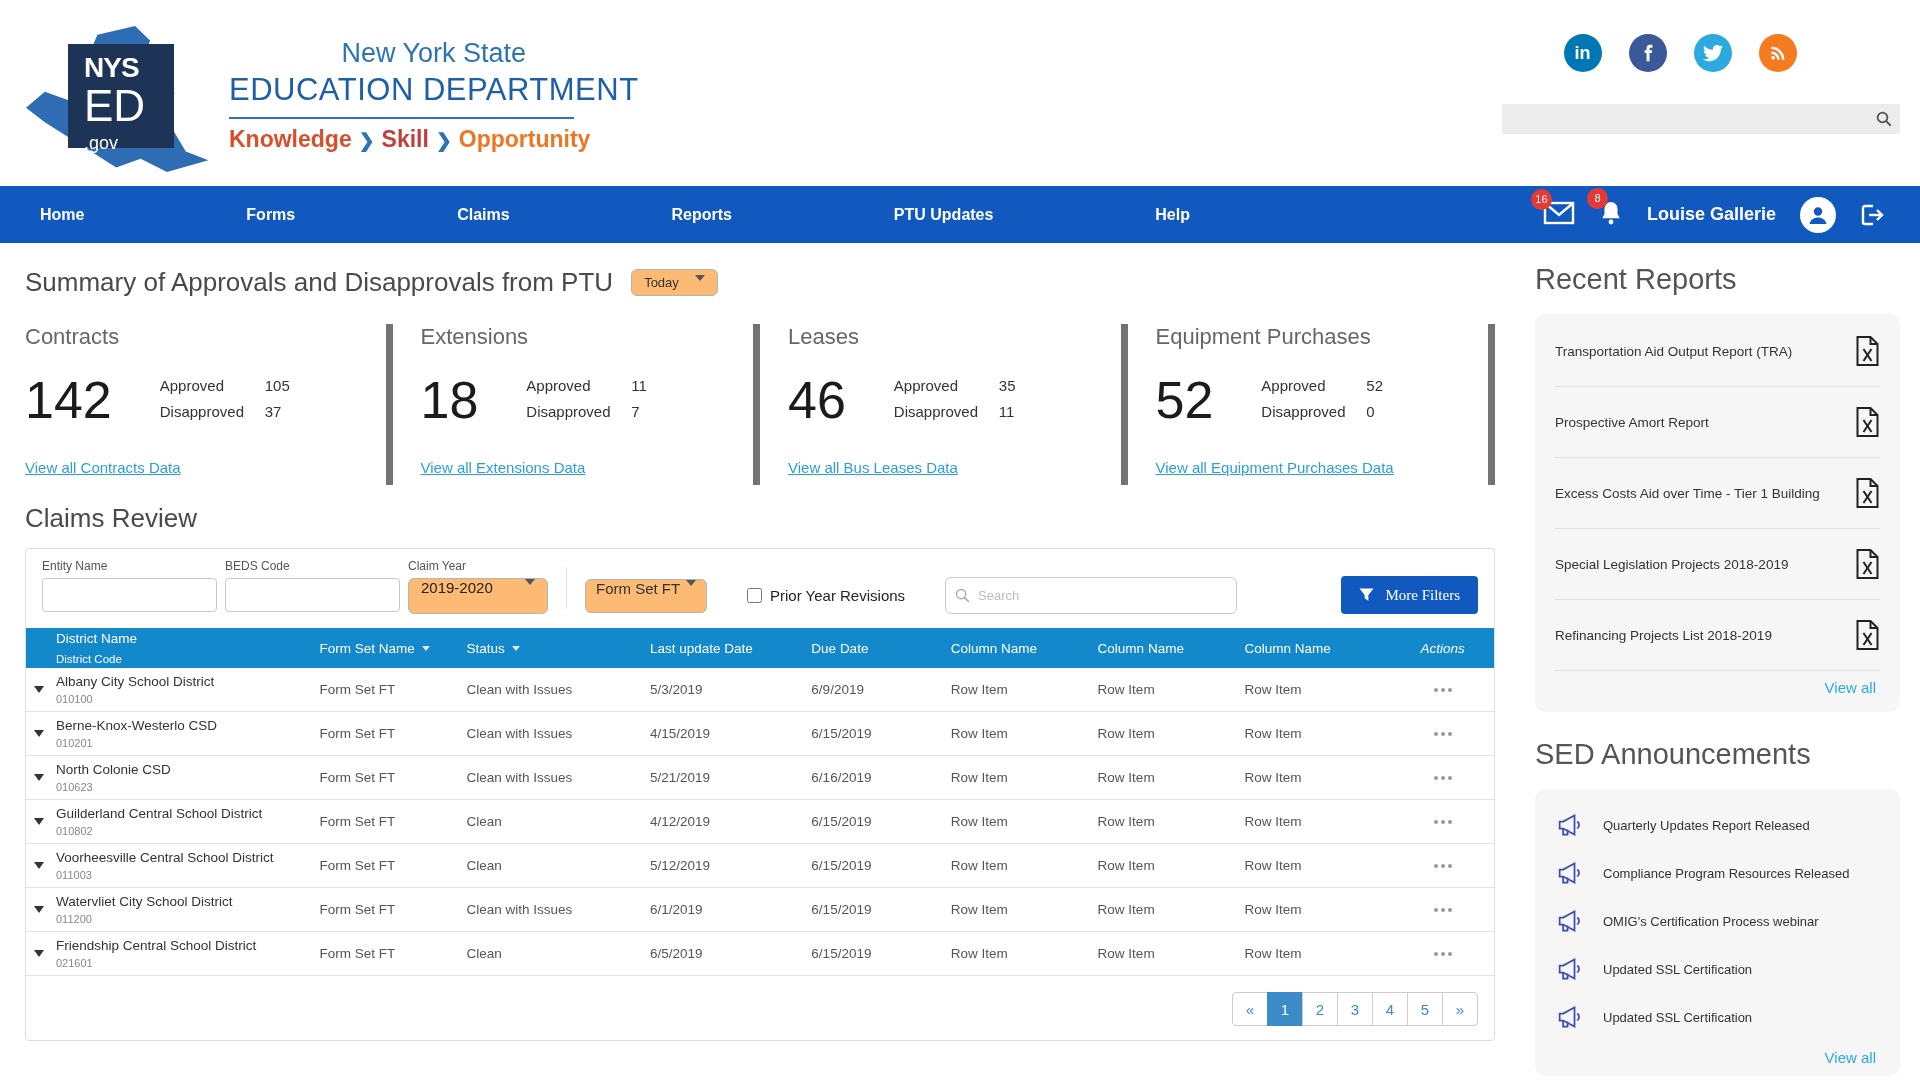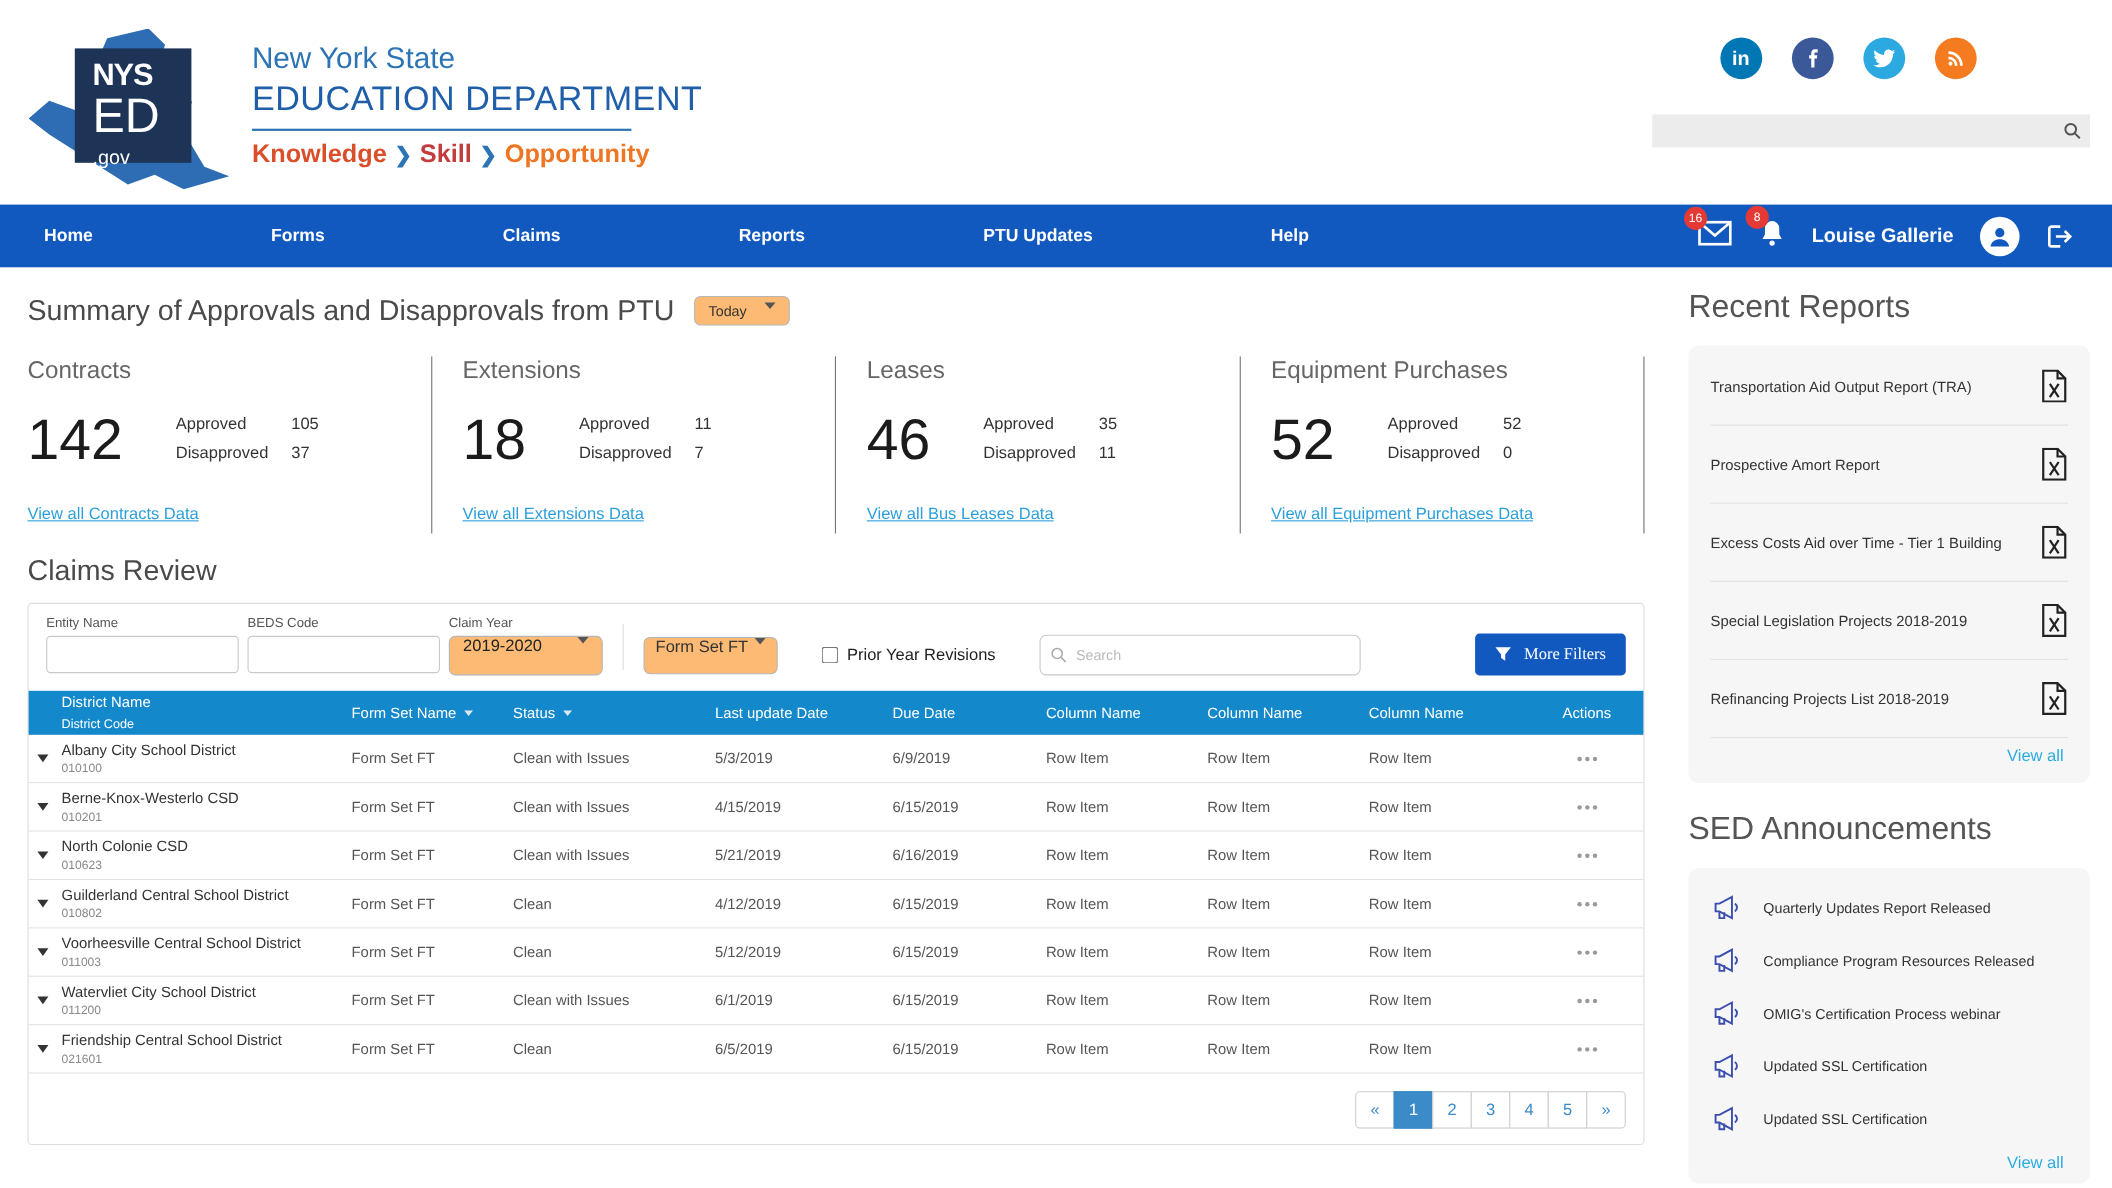--- a/index.html
+++ b/index.html
@@ -13,21 +13,21 @@
   .top-header { display:flex; align-items:flex-start; padding:24px 20px 0 40px; height:186px; }
   .logo-wrap { position:relative; width:175px; height:150px; flex:0 0 auto; }
   .logo-state { position:absolute; left:-14px; top:2px; width:188px; height:146px; background:#2e6db4;
     clip-path:polygon(38% 6%,58% 0%,66% 10%,62% 26%,70% 22%,79% 46%,73% 60%,85% 86%,97% 92%,75% 100%,61% 91%,48% 97%,10% 66%,0% 56%,10% 45%,23% 51%,30% 30%); }
   .logo-square { position:absolute; left:28px; top:20px; width:106px; height:104px; background:#1d3456;
     color:#fff; padding:10px 0 0 16px; line-height:1; }
   .logo-square .l1 { font-size:28px; font-weight:bold; letter-spacing:-1px; }
   .logo-square .l2 { font-size:44px; font-weight:500; margin-top:2px; }
   .logo-square .l3 { font-size:18px; margin-top:6px; }
   .brand { margin-left:14px; padding-top:14px; }
-  .brand-l1 { font-size:27px; color:#2d74b5; }
+  .brand-l1 { font-size:27px; color:#2d74b5;text-align:center; }
   .brand-l2 { font-size:31px; color:#1f5fa9; letter-spacing:.5px; margin-top:3px; }
   .brand-rule { width:345px; height:2px; background:#2d74b5; margin:9px 0 7px; }
   .tagline { font-size:23px; font-weight:bold; }
   .tag-k { color:#DA4E2A; } .tag-s { color:#C43D3D; } .tag-o { color:#EE7623;text-align:center; }
   .tag-sep { color:#2d74b5; font-size:19px; padding:0 7px; }
   .header-right { margin-left:auto; display:flex; flex-direction:column; align-items:center; padding-top:10px; }
   .social-row { display:flex; gap:27px; margin-right:42px; }
   .social { width:38px; height:38px; border-radius:50%; display:flex; align-items:center; justify-content:center; color:#fff; cursor:pointer; }
   .s-li { background:#0077B5; font-weight:bold; font-size:18px; }
   .s-fb { background:#3B5998; }
@@ -54,21 +54,21 @@
   .sidebar { flex:0 0 365px; margin-left:40px; }
 
   
   .summary-head { display:flex; align-items:center; gap:18px; margin:10px 0 26px; }
   .summary-title { font-size:26px; font-weight:400; color:#4a4a4a; }
   .select-box { border:1px solid #b5b5b5; border-radius:6px; background:#fdba74; display:flex; align-items:flex-start; cursor:pointer; }
   .today-select { padding:5px 12px; font-size:13px; gap:16px; }
   .caret { width:0; height:0; border-left:5px solid transparent; border-right:5px solid transparent; border-top:6px solid #555; }
 
   .cards { display:grid; grid-template-columns:repeat(4,1fr); margin-bottom:14px; }
-  .card { border-right:1px solid #737373; padding:0 24px 8px 0; }
+  .card { border-right:7px solid #737373; padding:0 24px 8px 0; }
   .card + .card { padding-left:28px; }
   .card-title { font-size:22px; color:#666; margin-bottom:24px; }
   .card-stats { display:flex; }
   .card-total { font-size:52px; color:#1b1b1b; font-weight:500; line-height:1; }
   .stat-rows { margin-left:48px; margin-top:3px; font-size:15px; color:#333; }
   .stat-row { display:flex; margin-bottom:9px; }
   .stat-label { width:105px; }
   .card-link { display:inline-block; margin-top:30px; color:#2B9FDB; font-size:15px; text-decoration:underline; cursor:pointer; }
 
   
@@ -89,21 +89,21 @@
   .search-box svg { position:absolute; left:8px; top:9px; }
   .more-filters { margin:17px 2px 0 auto; height:38px; background:#1159BE; color:#fff; border:none; border-radius:4px;
     display:flex; align-items:center; gap:11px; padding:0 18px; font-size:15px; cursor:pointer; font-family:Liberation Serif, serif; }
 
   .grid-cols { display:grid; grid-template-columns:20% 10% 12.5% 11% 9.5% 10% 10% 10% 7%; }
   .tbl-header { background:#1388CB; color:#fff; min-height:40px; align-items:center; font-size:13.5px; }
   .th { display:flex; align-items:center; }
   .th-district { display:block; padding-left:30px; }
   .th-district .sub { font-size:11.5px; margin-top:7px; }
   .sort-caret { width:0; height:0; border-left:4px solid transparent; border-right:4px solid transparent; border-top:5px solid #dce9f3; margin-left:7px; }
-  .th-actions { justify-content:center; }
+  .th-actions { justify-content:center;font-style:italic; }
   .tbl-row { min-height:44px; align-items:center; border-bottom:1px solid #e4e4e4; font-size:13.5px; color:#555; }
   .cell-district { display:flex; align-items:center; padding-left:8px; }
   .expand-caret { width:0; height:0; border-left:5px solid transparent; border-right:5px solid transparent; border-top:7px solid #333; margin-right:12px; cursor:pointer; flex:0 0 auto; }
   .d-name { font-size:13.5px; color:#333; }
   .d-code { font-size:11px; color:#888; margin-top:4px; }
   .cell-actions { display:flex; justify-content:center; gap:3px; cursor:pointer; }
   .dot { width:4px; height:4px; border-radius:50%; background:#999; }
 
   .tbl-footer { display:flex; justify-content:flex-end; padding:16px 16px 14px; }
   .pagination { display:flex; }

